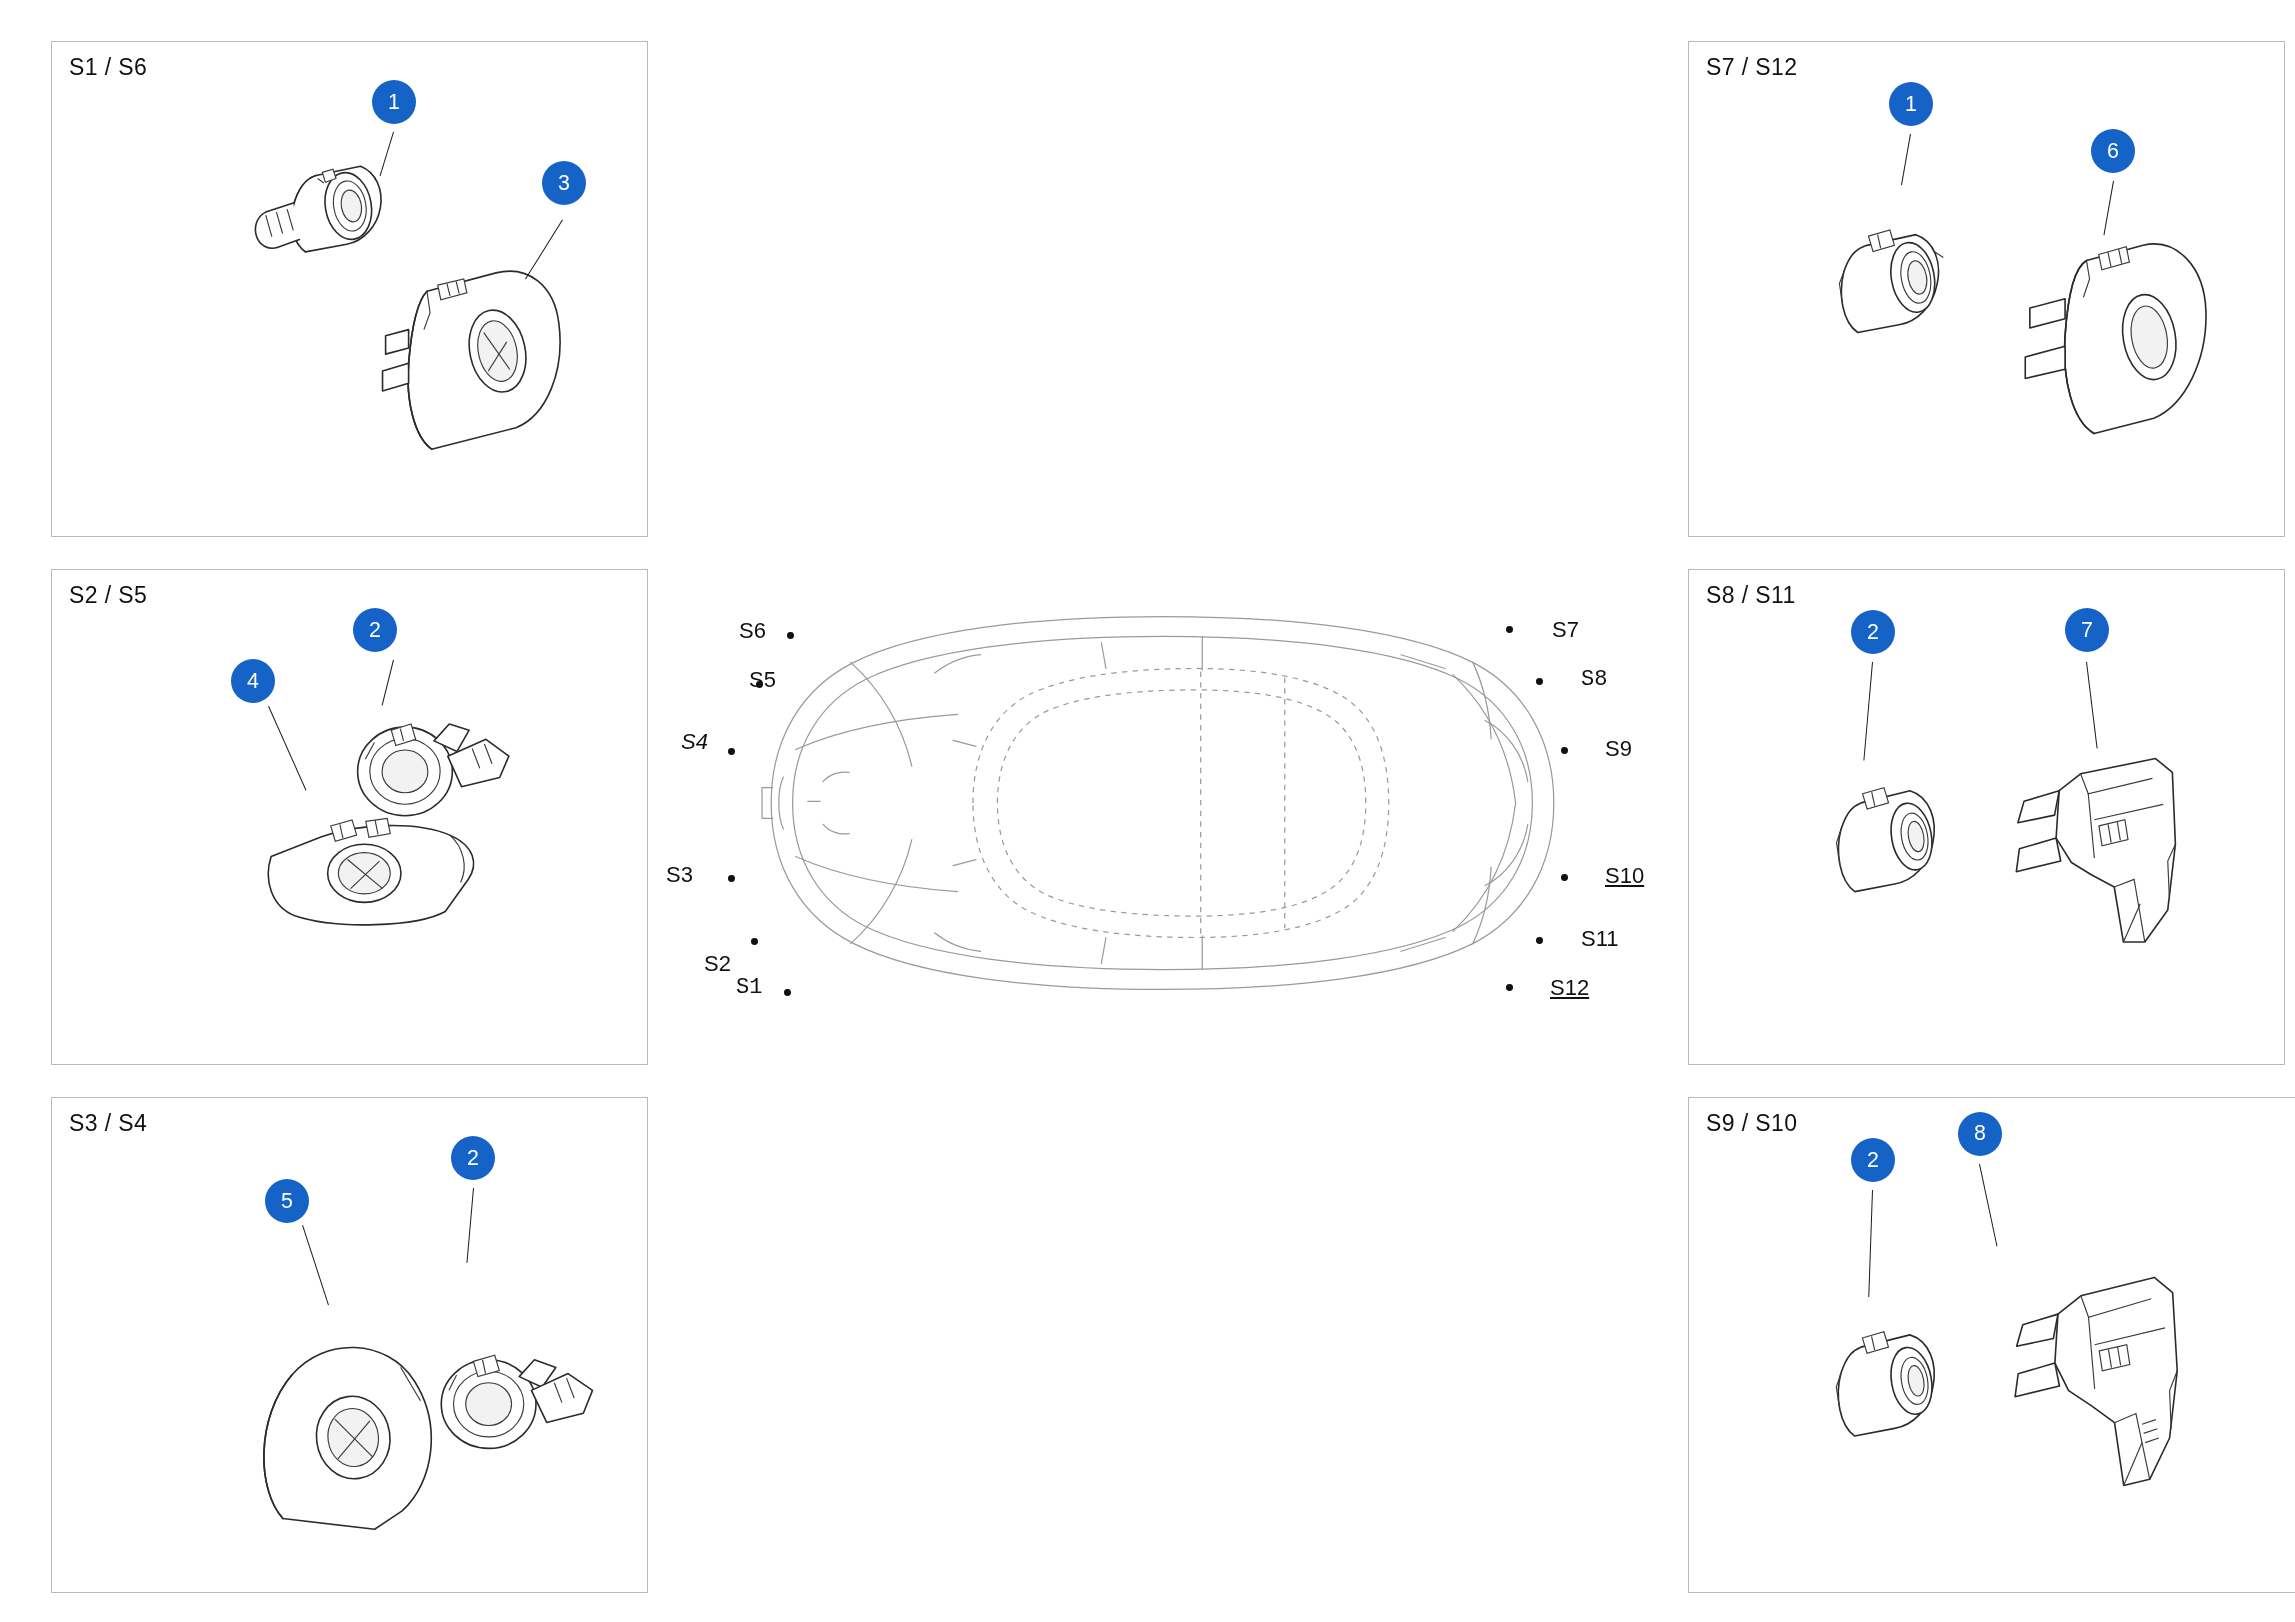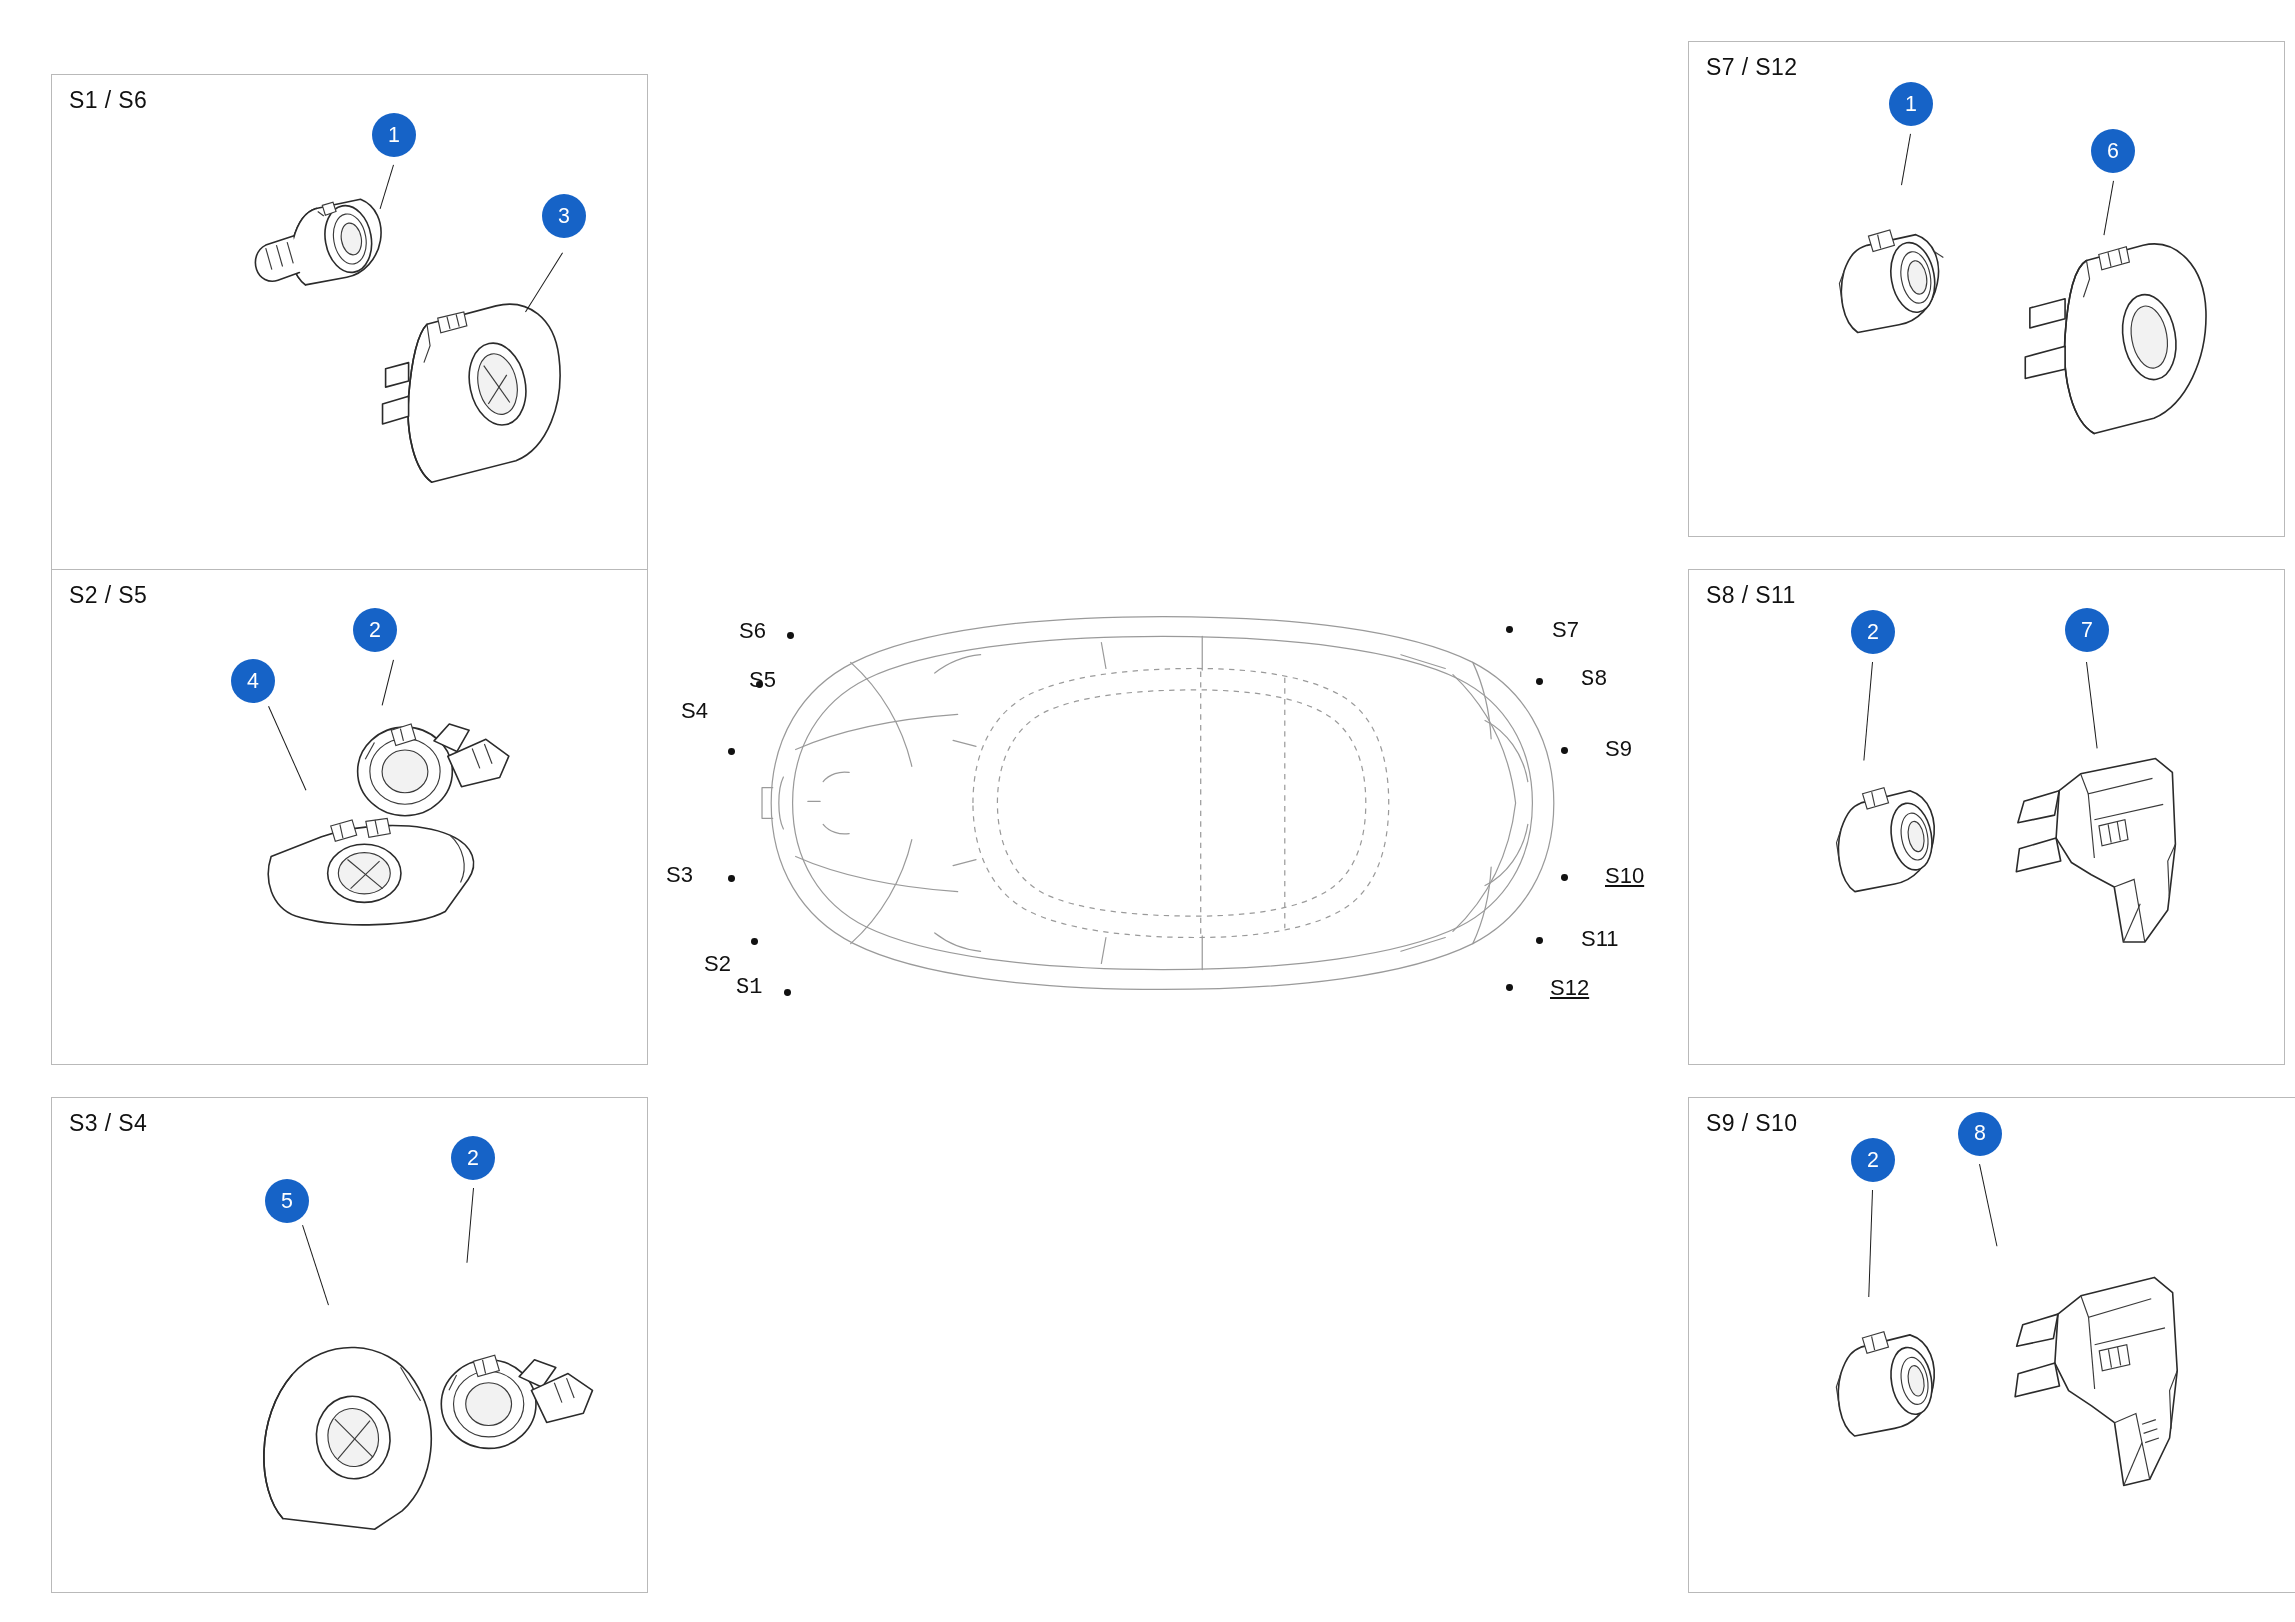--- a/index.html
+++ b/index.html
@@ -90,21 +90,21 @@
   .fillw { fill: #ffffff; }
   .fillg { fill: #f2f2f2; }
   .car-ln { fill: none; stroke: #9a9a9a; stroke-width: 1.6; stroke-linejoin: round; stroke-linecap: round; }
   .car-dash { fill: none; stroke: #9a9a9a; stroke-width: 1.6; stroke-dasharray: 7 7; }
 </style>
 </head>
 <body>
 
 <div id="stage">
 
-  <div class="panel" style="left:51px; top:41px; width:597px; height:496px;margin-top:33px;">
+  <div class="panel" style="left:51px; top:41px; width:597px; height:496px;">
     <div class="panel-title">S1 / S6</div>
 
     <div class="leader" style="left:342px; top:90px; width:46px; transform: rotate(107deg);"></div>
 
     <div class="leader" style="left:511px; top:178px; width:70px; transform: rotate(122deg);"></div>
 
     <div class="callout" style="left:320px; top:38px;">1</div>
     <div class="callout" style="left:490px; top:119px;">3</div>
 
     <div class="art" style="left:174px; top:115px;">
@@ -407,21 +407,21 @@
       </g>
     </svg>
   </div>
 
   <div class="sensor-label" style="left:739px; top:618px;">S6</div>
   <div class="tick" style="left:787px; top:632px;"></div>
 
   <div class="sensor-label" style="left:749px; top:667px;">S5</div>
   <div class="tick" style="left:756px; top:681px;"></div>
 
-  <div class="sensor-label" style="left:681px; top:698px;">S4</div>
+  <div class="sensor-label" style="left:681px; top:729px;font-style:italic;">S4</div>
   <div class="tick" style="left:728px; top:748px;"></div>
 
   <div class="sensor-label" style="left:666px; top:862px;">S3</div>
   <div class="tick" style="left:728px; top:875px;"></div>
 
   <div class="sensor-label" style="left:704px; top:951px;">S2</div>
   <div class="tick" style="left:751px; top:938px;"></div>
 
   <div class="sensor-label" style="left:736px; top:975px;font-family:Liberation Mono, monospace;">S1</div>
   <div class="tick" style="left:784px; top:989px;"></div>

